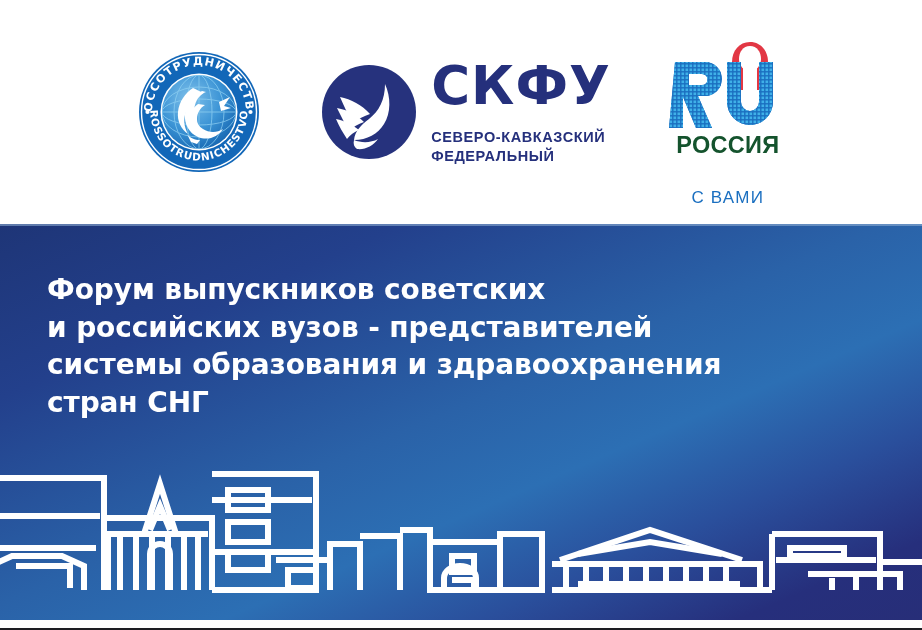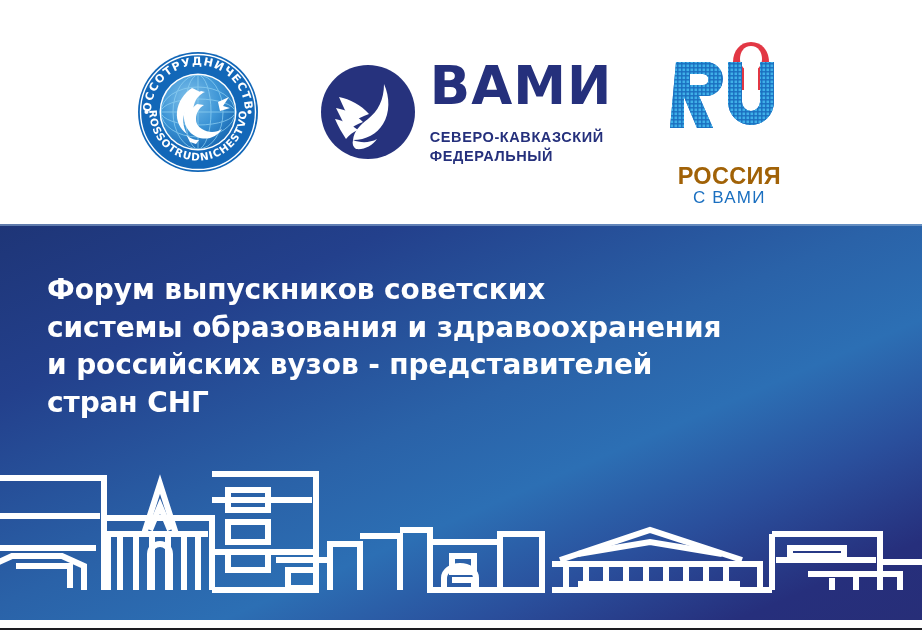--- a/index.html
+++ b/index.html
@@ -21,21 +21,21 @@
   .skfu-txt{display:flex;flex-direction:column;line-height:1;}
   .skfu-abbr{font-size:53px;font-weight:700;color:#25307c;letter-spacing:1px;
              font-family:"DejaVu Sans","Liberation Sans",sans-serif;}
   .skfu-sub{font-size:14.5px;font-weight:700;color:#25307c;letter-spacing:.6px;
             line-height:1.28;margin-top:16px;}
 
   
   .rulogo{position:relative;width:118px;height:152px;flex:0 0 auto;}
   .ru-svg{position:absolute;left:0;top:0;}
   .ru-words{position:absolute;left:0;width:118px;text-align:center;line-height:1;}
-  .ru-rossiya{top:98px;font-size:23.5px;font-weight:700;color:#a16207;letter-spacing:.3px;margin-top:31px;}
+  .ru-rossiya{top:98px;font-size:23.5px;font-weight:700;color:#14532d;letter-spacing:.3px;}
   .ru-svami{top:128px;font-size:17px;font-weight:400;color:#1a6fc0;letter-spacing:1.2px;margin-top:25px;}
 
   
   .banner{position:absolute;left:0;top:224px;width:922px;height:396px;
           background:
             linear-gradient(to bottom right,
               #1e3577 0%, #23408c 22%, #2a62a8 48%, #2c6fb4 62%,
               #2a4f9c 76%, #262f7c 90%, #272e78 100%);
           overflow:hidden;}
   .banner-topline{position:absolute;left:0;top:0;width:922px;height:2px;
@@ -132,21 +132,21 @@
           <path d="M16 44 C27 46,36 51,43 58 C37 60,32 63,28 67
                    C24 60,20 52,16 44 Z"></path>
           <path d="M15 55 C24 57,32 61,38 66 C33 68,29 71,26 75
                    C22 69,18 62,15 55 Z"></path>
 
           <path d="M33 76 C40 79,50 79,57 75 C52 82,44 86,36 85
                    C33 83,32 80,33 76 Z"></path>
         </g>
       </svg>
       <div class="skfu-txt">
-        <div class="skfu-abbr">ВАМИ</div>
+        <div class="skfu-abbr">СКФУ</div>
         <div class="skfu-sub">
           <div>СЕВЕРО-КАВКАЗСКИЙ</div>
           <div>ФЕДЕРАЛЬНЫЙ</div>
         </div>
       </div>
     </div>
 
     <div class="rulogo">
       <svg class="ru-svg" width="118" height="100" viewBox="0 0 118 100">
         <defs>
@@ -191,22 +191,22 @@
       <div class="ru-words ru-rossiya">РОССИЯ</div>
       <div class="ru-words ru-svami">С ВАМИ</div>
     </div>
   </div>
 
   <div class="banner">
     <div class="banner-topline"></div>
 
     <div class="title">
       <div>Форум выпускников советских</div>
+      <div>и российских вузов - представителей</div>
       <div>системы образования и здравоохранения</div>
-      <div>и российских вузов - представителей</div>
       <div>стран СНГ</div>
     </div>
 
     <svg class="skyline" viewBox="0 0 922 182" preserveAspectRatio="none">
       <g fill="none" stroke="#ffffff" stroke-width="6" stroke-linejoin="miter">
 
         <path d="M-10 40 H104 V152"></path>
         <path d="M-10 40 V152"></path>
         <path d="M-10 78 H100"></path>
         <path d="M-10 110 H96"></path>

